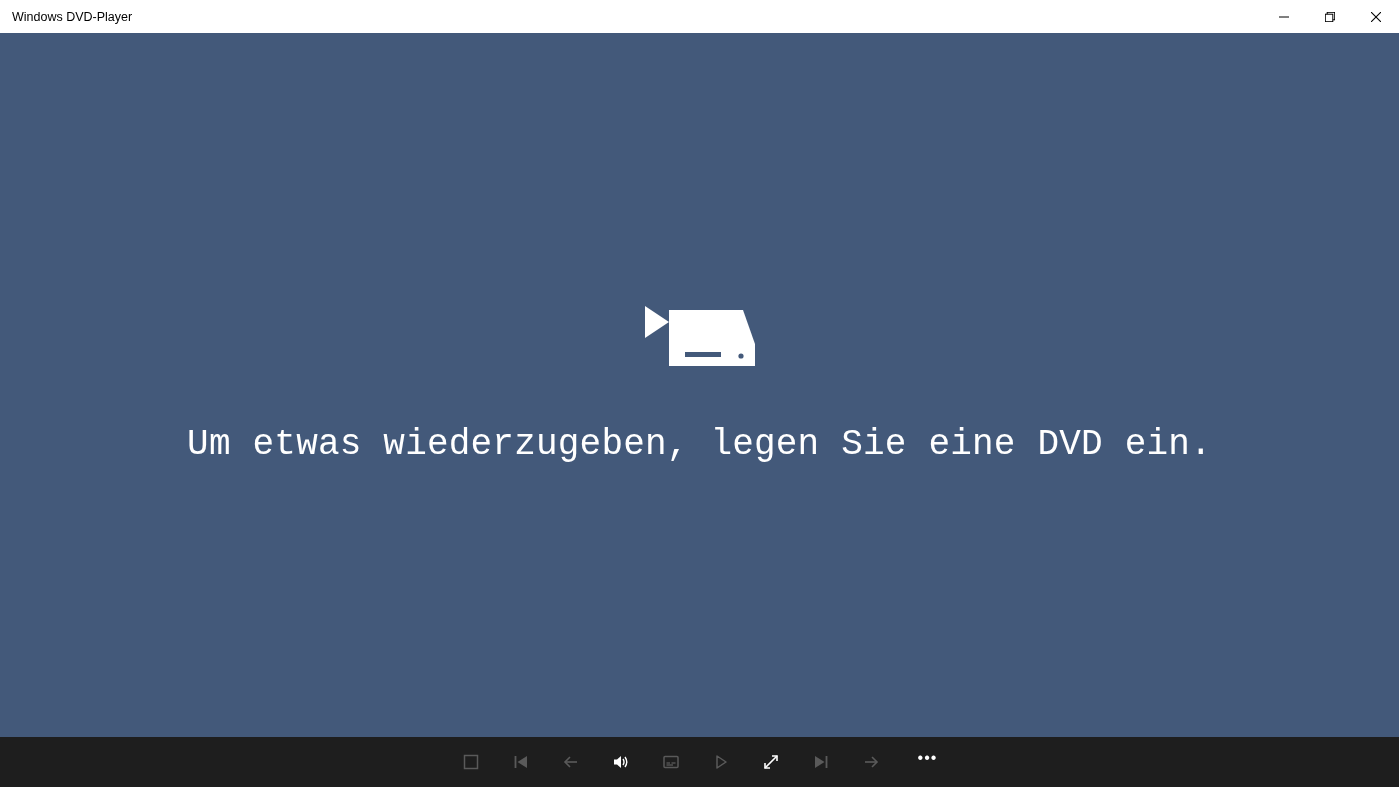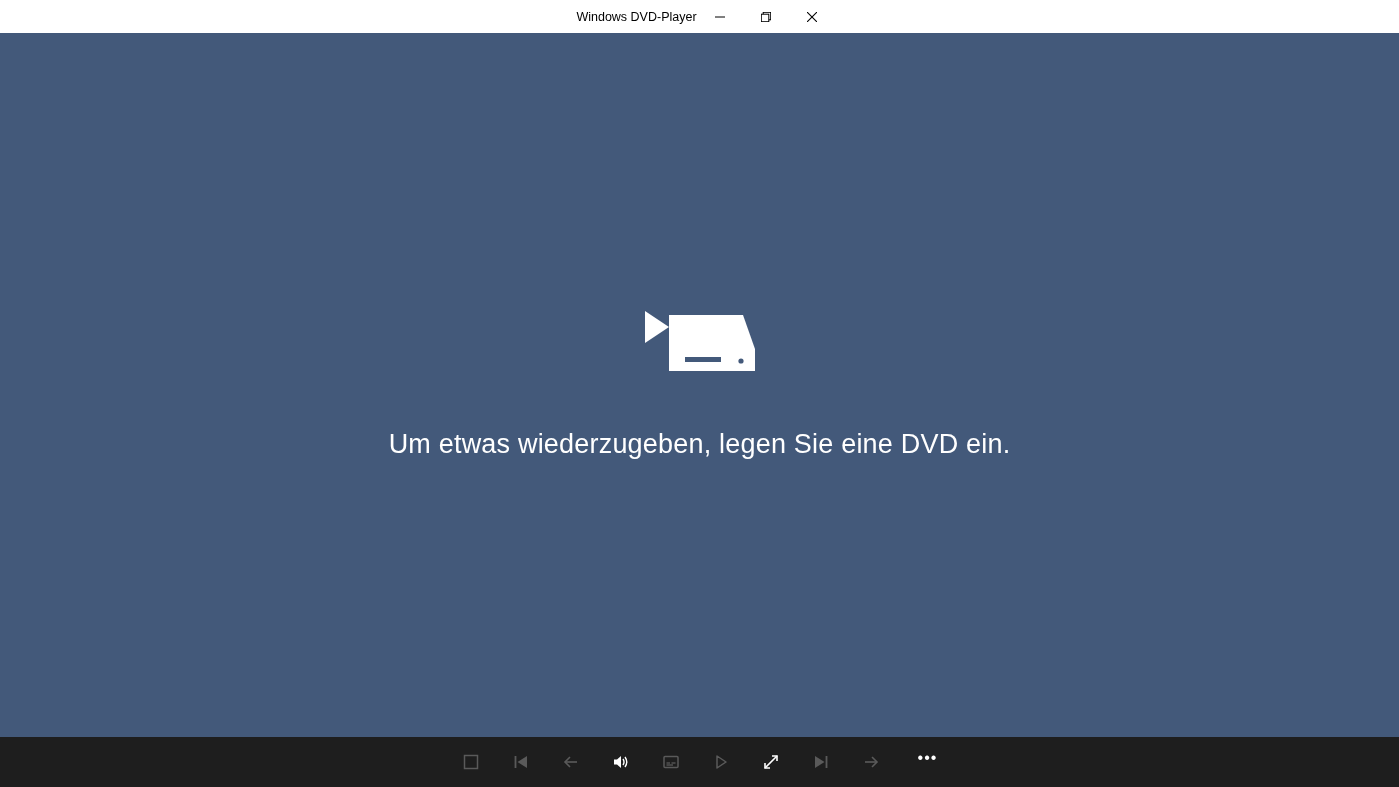--- a/index.html
+++ b/index.html
@@ -10,21 +10,21 @@
       display: flex;
       flex-direction: column;
       overflow: hidden;
       background: #fff;
     }
     .titlebar {
       height: 33px;
       background: #ffffff;
       display: flex;
       align-items: center;
-      justify-content: center;
+      justify-content: space-between;
       padding-left: 12px;
     }
     .titlebar-title {
       font-size: 12.5px;
       color: #000;
     }
     .titlebar-controls {
       display: flex;
       height: 100%;
     }
@@ -44,23 +44,24 @@
       display: flex;
       flex-direction: column;
       align-items: center;
       justify-content: center;
       color: #ffffff;
     }
     .dvd-icon {
       margin-bottom: 44px;
     }
     .prompt-text {
-      font-size: 27px;
+      font-size: 36px;
       font-weight: 300;
       letter-spacing: 0.2px;
+      font-family: Liberation Mono, monospace;
     }
 
     .playbar {
       height: 50px;
       background: #1e1e1e;
       display: flex;
       align-items: center;
       justify-content: center;
     }
     .playbar-inner {

